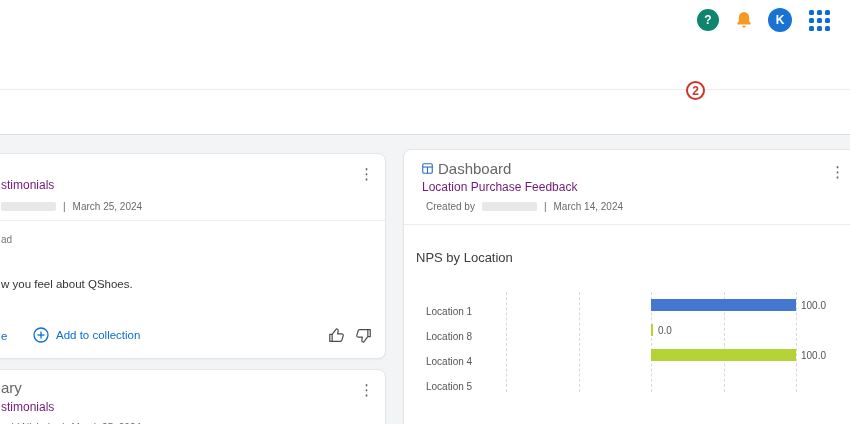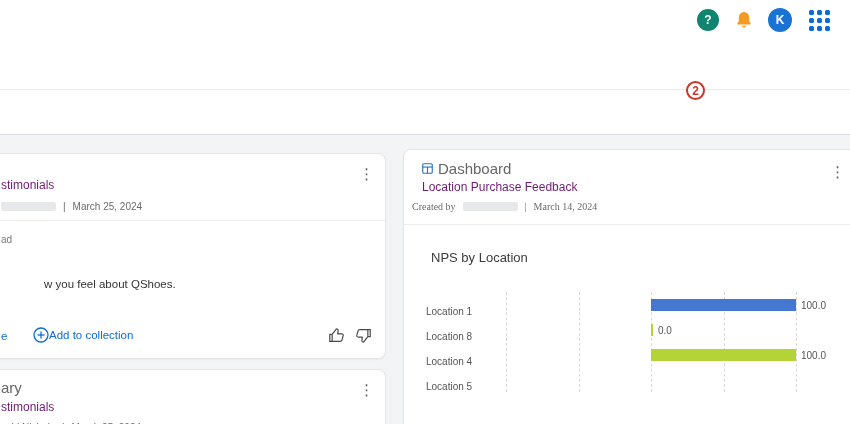--- a/index.html
+++ b/index.html
@@ -51,31 +51,31 @@
   .card-right  { left:403px; top:14px; width:460px; height:300px; }
 
   .card .kebab { position:absolute; }
   .card-title { position:absolute; font-size:12px; color:#701a75; cursor:pointer; white-space:nowrap; }
   .byline { position:absolute; display:flex; align-items:center; gap:7px; font-size:10px; color:#6a6a6a; white-space:nowrap; }
   .redacted { display:inline-block; width:55px; height:9px; background:#e7e8ea; border-radius:2px; }
   .divider { position:absolute; left:0; right:0; height:1px; background:#ededed; }
   .type-label { position:absolute; font-size:15px; color:#666; display:flex; align-items:center; gap:5px; white-space:nowrap; }
 
   .frag-small { position:absolute; font-size:10px; color:#777; }
-  .card-body-text { position:absolute; font-size:11.5px; color:#333; white-space:nowrap;margin-left:43px; }
+  .card-body-text { position:absolute; font-size:11.5px; color:#333; white-space:nowrap; }
   .bottom-row { position:absolute; left:0; right:0; top:172px; height:24px; }
   .link-frag { position:absolute; left:80px; top:4px; color:#0b6cd4; font-size:11.5px; cursor:pointer; }
-  .add-collection { position:absolute; left:112px; top:1px; display:flex; align-items:center; 
+  .add-collection { position:absolute; left:112px; top:1px; display:flex; align-items:center; gap:7px;
     color:#0b6cd4; font-size:11.5px; cursor:pointer; white-space:nowrap; }
   .thumb { position:absolute; top:0; width:19px; height:19px; cursor:pointer; }
   .thumb-up { left:406px; }
   .thumb-down { left:433px; transform:rotate(180deg); }
 
   
-  .chart-title { position:absolute; left:27px; top:100px; font-size:13px; color:#3c3c3c; }
+  .chart-title { position:absolute; left:12px; top:100px; font-size:13px; color:#3c3c3c; }
   .chart { position:absolute; left:22px; top:142px; width:370px; }
   .chart-grid { position:absolute; left:80px; top:0; width:290px; height:100px; }
   .gridline { position:absolute; top:0; bottom:0; width:0; border-left:1px dashed #d8d8d8; }
   .chart-rows { position:relative; }
   .chart-row { display:flex; height:25px; align-items:flex-end; }
   .chart-label { width:80px; font-size:10px; color:#555; }
   .chart-plot { position:relative; flex:1; height:100%; }
   .chart-bar { position:absolute; top:50%; transform:translateY(-50%); height:12px; }
   .chart-value { position:absolute; top:50%; transform:translateY(-50%); font-size:10px; color:#555; white-space:nowrap; }
 </style>
@@ -201,21 +201,21 @@
       <div class="type-label" style="left:18px; top:10px;">
         <svg width="11" height="11" viewBox="0 0 12 12">
           <rect x="0.8" y="0.8" width="10.4" height="10.4" rx="1.4" fill="none" stroke="#2d6cc0" stroke-width="1.2"></rect>
           <line x1="0.8" y1="4.4" x2="11.2" y2="4.4" stroke="#2d6cc0" stroke-width="1.2"></line>
           <line x1="6" y1="4.4" x2="6" y2="11.2" stroke="#2d6cc0" stroke-width="1.2"></line>
         </svg>
         <span>Dashboard</span>
       </div>
       <div class="kebab" style="left:426px; top:14px;">⋮</div>
       <div class="card-title" style="left:18px; top:30px;">Location Purchase Feedback</div>
-      <div class="byline" style="left:8px; top:51px;font-family:Liberation Serif, serif;">
+      <div class="byline" style="left:22px; top:51px;">
         <span>Created by</span>
         <span class="redacted"></span>
         <span>|</span>
         <span>March 14, 2024</span>
       </div>
       <div class="divider" style="top:74px;"></div>
 
       <div class="chart-title">NPS by Location</div>
       <div class="chart">
         <div class="chart-grid">

